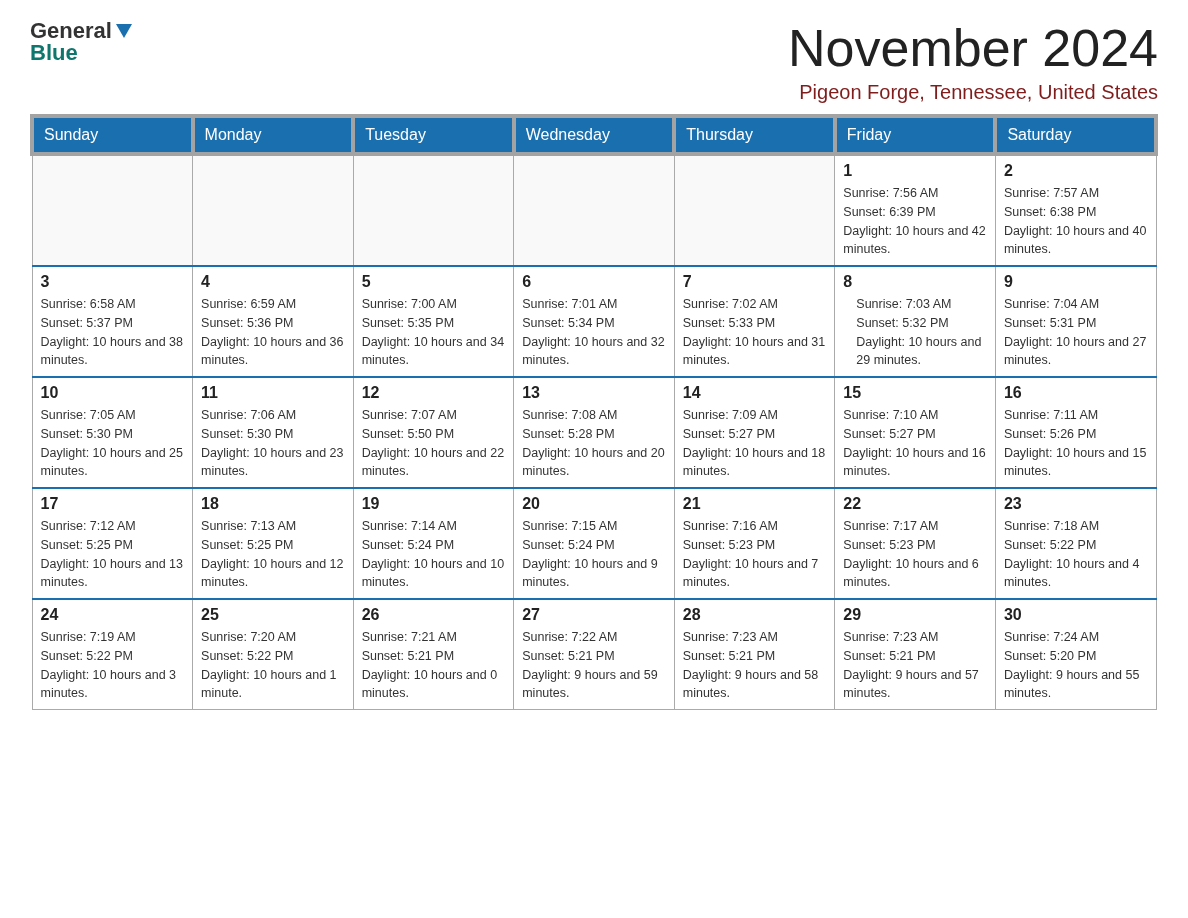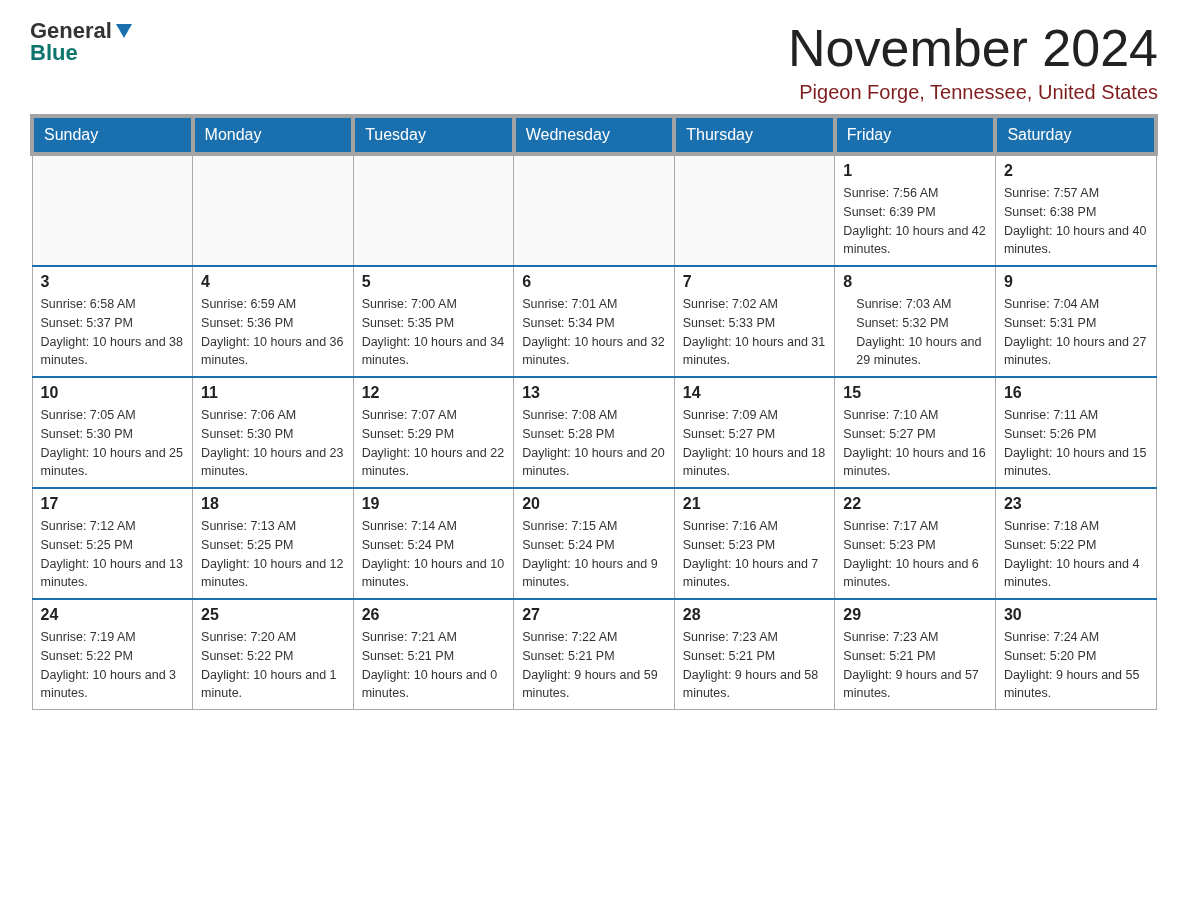--- a/index.html
+++ b/index.html
@@ -206,21 +206,21 @@
         </td>
         <td>
           <span class="day-number">11</span>
           <div class="day-info" style="white-space: pre-line;">Sunrise: 7:06 AM
 Sunset: 5:30 PM
 Daylight: 10 hours and 23 minutes.</div>
         </td>
         <td>
           <span class="day-number">12</span>
           <div class="day-info" style="white-space: pre-line;">Sunrise: 7:07 AM
-Sunset: 5:29 PM
+Sunset: 5:50 PM
 Daylight: 10 hours and 22 minutes.</div>
         </td>
         <td>
           <span class="day-number">13</span>
           <div class="day-info" style="white-space: pre-line;">Sunrise: 7:08 AM
 Sunset: 5:28 PM
 Daylight: 10 hours and 20 minutes.</div>
         </td>
         <td>
           <span class="day-number">14</span>

